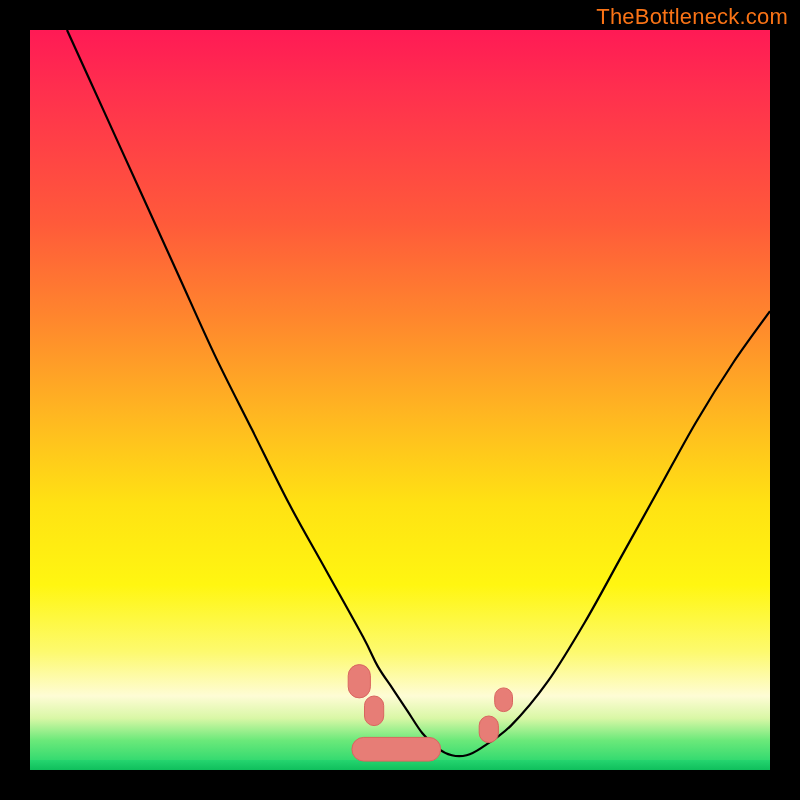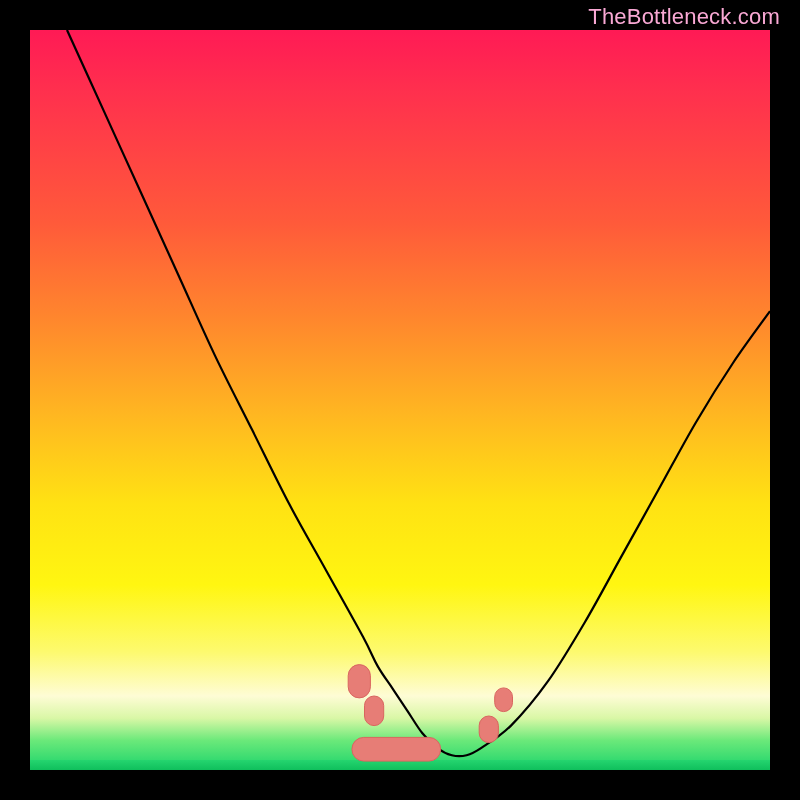--- a/index.html
+++ b/index.html
@@ -43,22 +43,22 @@
   .green-cap {
     
     position: absolute;
     left: 0; right: 0; bottom: 0;
     height: 10px;
     background: linear-gradient(to bottom, #25d56f, #0fbf5c);
   }
   .watermark {
     position: absolute;
     top: 4px;
-    right: 20px;
-    color: #f9a8d4;
+    right: 12px;
+    color: #f97316;
     font-size: 22px;
     font-weight: 500;
     letter-spacing: 0.2px;
     z-index: 10;
   }
   svg.curve {
     position: absolute;
     left: 0; top: 0;
     width: 740px;
     height: 740px;

